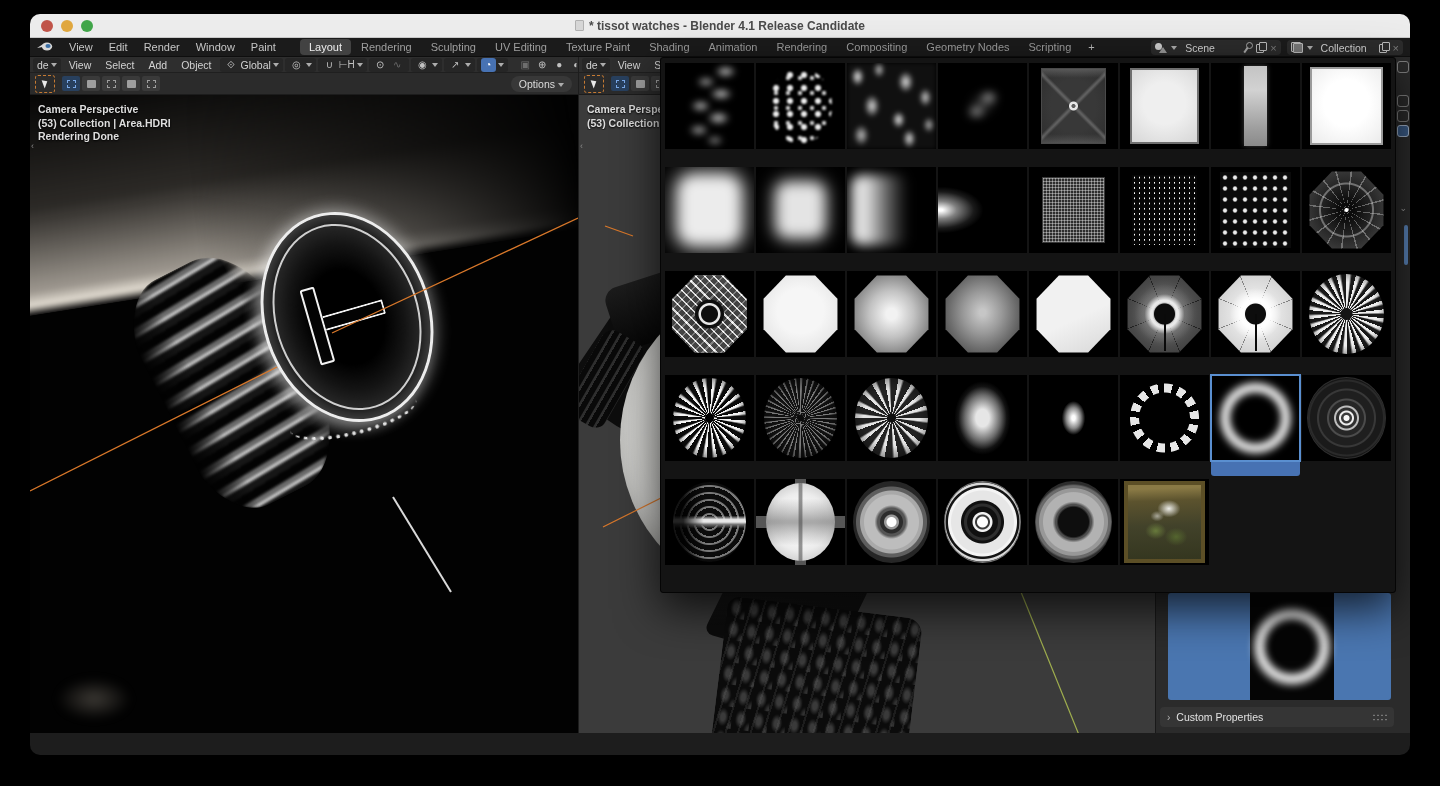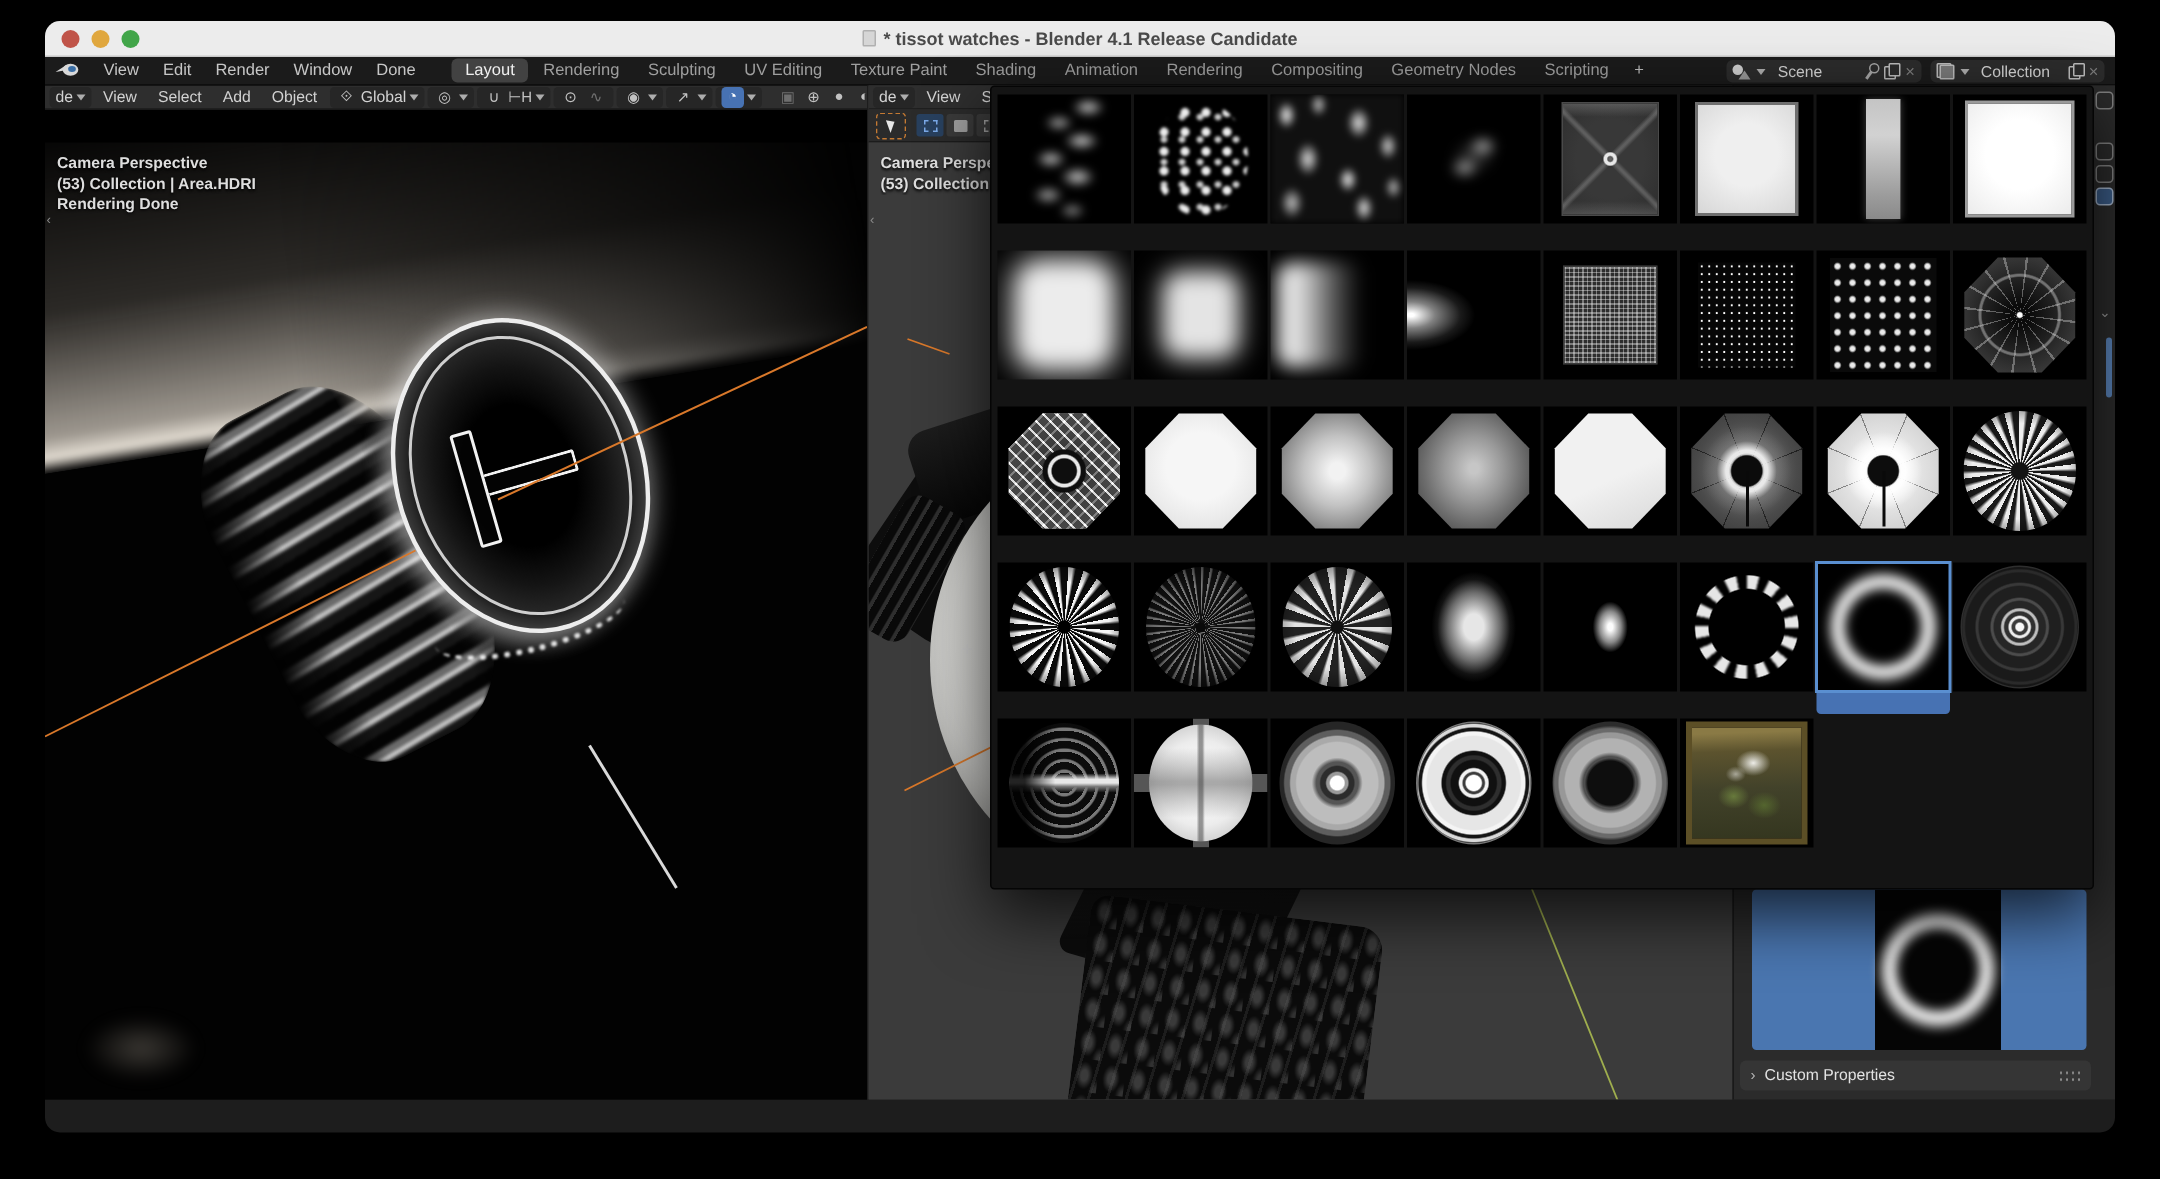--- a/index.html
+++ b/index.html
@@ -198,21 +198,21 @@
       <svg width="16" height="12" viewBox="0 0 16 12">
           <ellipse cx="10" cy="6.5" rx="5.2" ry="4" fill="#d8d8d8"></ellipse>
           <ellipse cx="11" cy="6" rx="2.6" ry="2" fill="#3a6ea5"></ellipse>
           <path d="M0 8 L7 3.5 L8.5 6.5 Z" fill="#d8d8d8"></path>
         </svg>
     </span>
     <span class="menu-item">View</span>
     <span class="menu-item">Edit</span>
     <span class="menu-item">Render</span>
     <span class="menu-item">Window</span>
-    <span class="menu-item">Done</span>
+    <span class="menu-item">Paint</span>
     <div class="tabs">
       <span class="tab active">Layout</span>
       <span class="tab">Rendering</span>
       <span class="tab">Sculpting</span>
       <span class="tab">UV Editing</span>
       <span class="tab">Texture Paint</span>
       <span class="tab">Shading</span>
       <span class="tab">Animation</span>
       <span class="tab">Rendering</span>
       <span class="tab">Compositing</span>
@@ -280,20 +280,46 @@
         <span class="vph-box">
             <span class="hicon hl">◔</span>
             <span class="caret"></span>
           </span>
         <span class="hsep"></span>
         <span class="hicon dim">▣</span>
         <span class="hicon">⊕</span>
         <span class="hicon">●</span>
         <span class="hicon">◐</span>
 
+      </div>
+      <div class="tool-header">
+        <span class="tool-active">
+            <span class="cursor-glyph"></span>
+          </span>
+        <span class="sel-icons">
+          <span class="sel-icon on">
+              <span class="sq"></span>
+            </span>
+          <span class="sel-icon">
+              <span class="sq2"></span>
+            </span>
+          <span class="sel-icon">
+              <span class="sq"></span>
+            </span>
+          <span class="sel-icon">
+              <span class="sq2"></span>
+            </span>
+          <span class="sel-icon">
+              <span class="sq"></span>
+            </span>
+        </span>
+        <span class="options-btn">
+            <span>Options</span>
+            <span class="caret"></span>
+          </span>
       </div>
       <div class="vp-canvas">
         <div class="streak"></div>
         <div class="teeth"></div>
         <div class="face-outer">
           <div class="face-inner">
             <div class="tlogo">
               <div class="t-bar"></div>
               <div class="t-stem"></div>
             </div>

